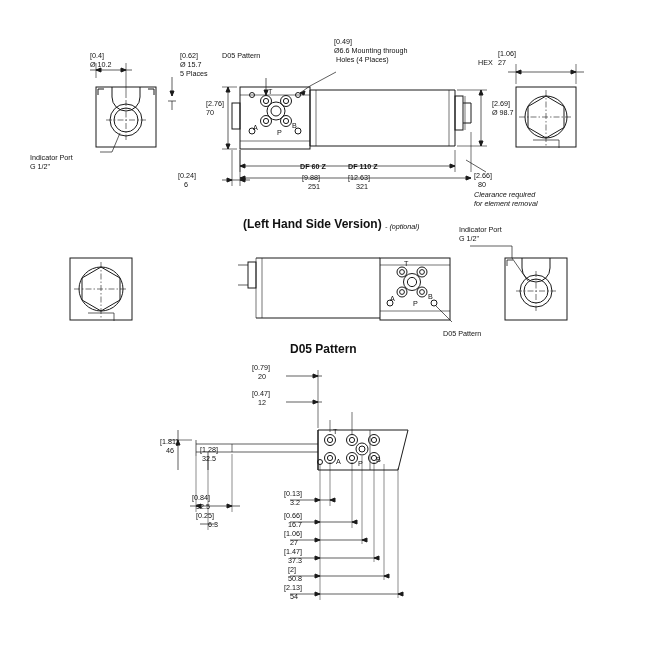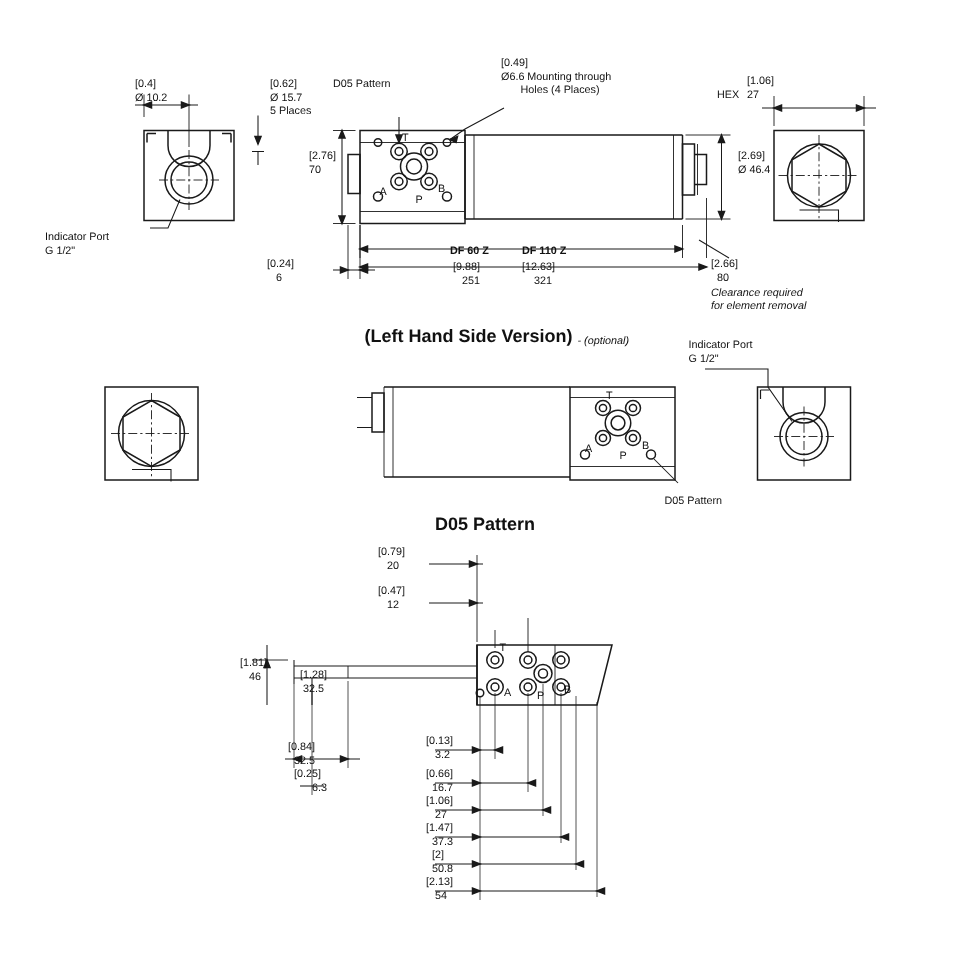--- a/index.html
+++ b/index.html
@@ -231,27 +231,27 @@
 <div class="lbl" style="left:30px;top:163px">G 1/2"</div>
 
 <div class="lbl" style="left:180px;top:52px">[0.62]</div>
 <div class="lbl" style="left:180px;top:61px">Ø 15.7</div>
 <div class="lbl" style="left:180px;top:70px">5 Places</div>
 
 <div class="lbl" style="left:222px;top:52px">D05 Pattern</div>
 
 <div class="lbl" style="left:334px;top:38px">[0.49]</div>
 <div class="lbl" style="left:334px;top:47px">Ø6.6 Mounting through</div>
-<div class="lbl" style="left:347px;top:56px">Holes (4 Places)</div>
+<div class="lbl" style="left:336px;top:56px">Holes (4 Places)</div>
 
 <div class="lbl" style="left:206px;top:100px">[2.76]</div>
 <div class="lbl" style="left:206px;top:109px">70</div>
 
 <div class="lbl" style="left:492px;top:100px">[2.69]</div>
-<div class="lbl" style="left:492px;top:109px">Ø 46.4</div>
+<div class="lbl" style="left:492px;top:109px">Ø 98.7</div>
 
 <div class="lbl" style="left:498px;top:50px">[1.06]</div>
 <div class="lbl" style="left:478px;top:59px">HEX</div>
 <div class="lbl" style="left:498px;top:59px">27</div>
 
 <div class="lbl" style="left:178px;top:172px">[0.24]</div>
 <div class="lbl" style="left:184px;top:181px">6</div>
 
 <div class="lbl b" style="left:300px;top:163px">DF 60 Z</div>
 <div class="lbl" style="left:302px;top:174px">[9.88]</div>

